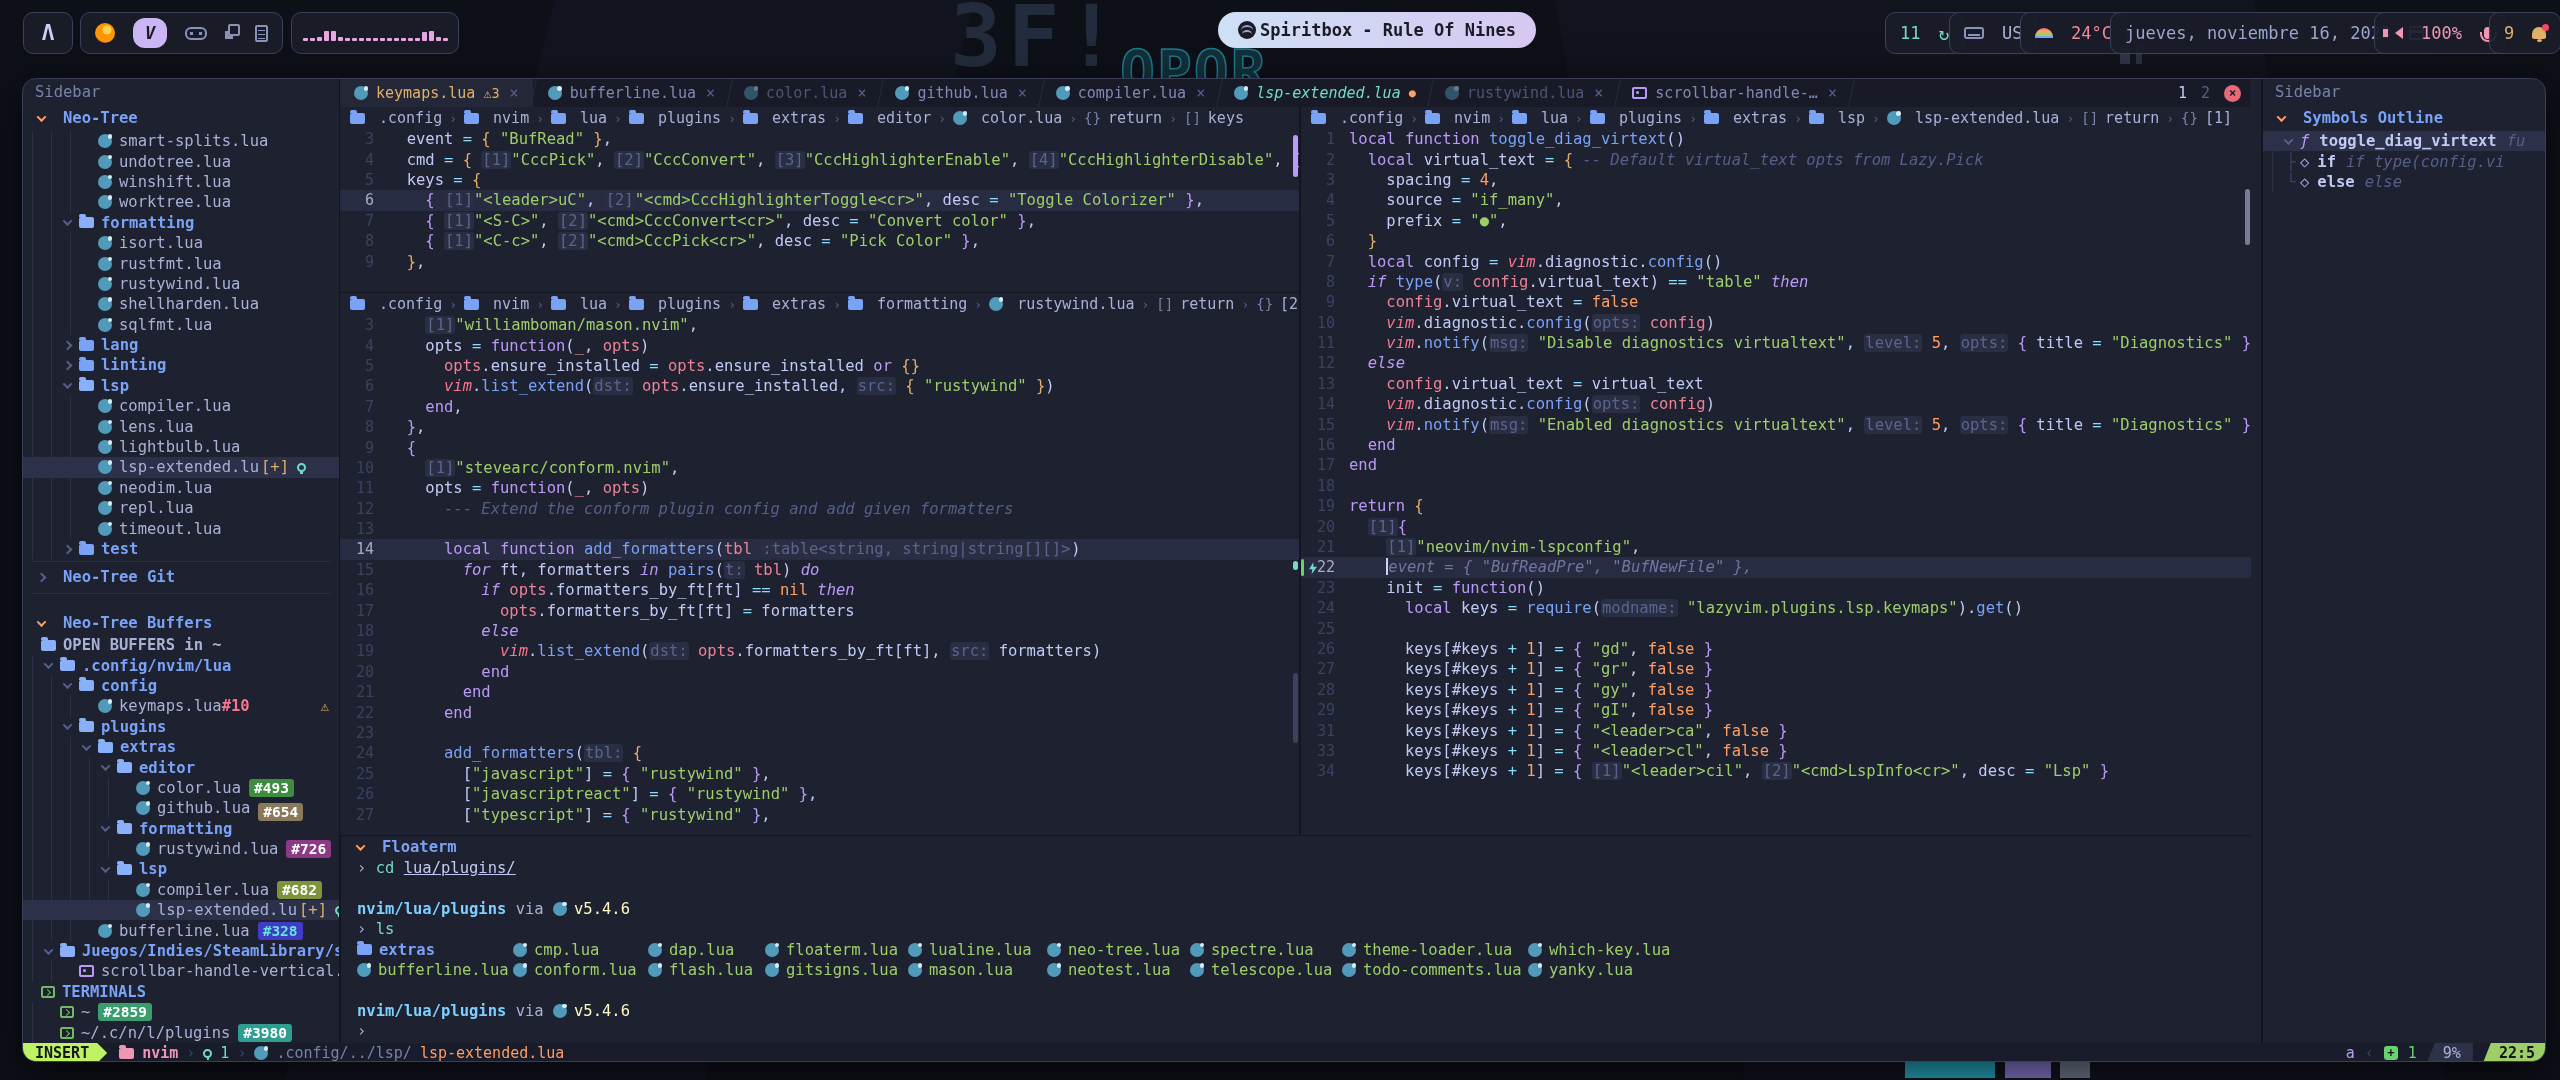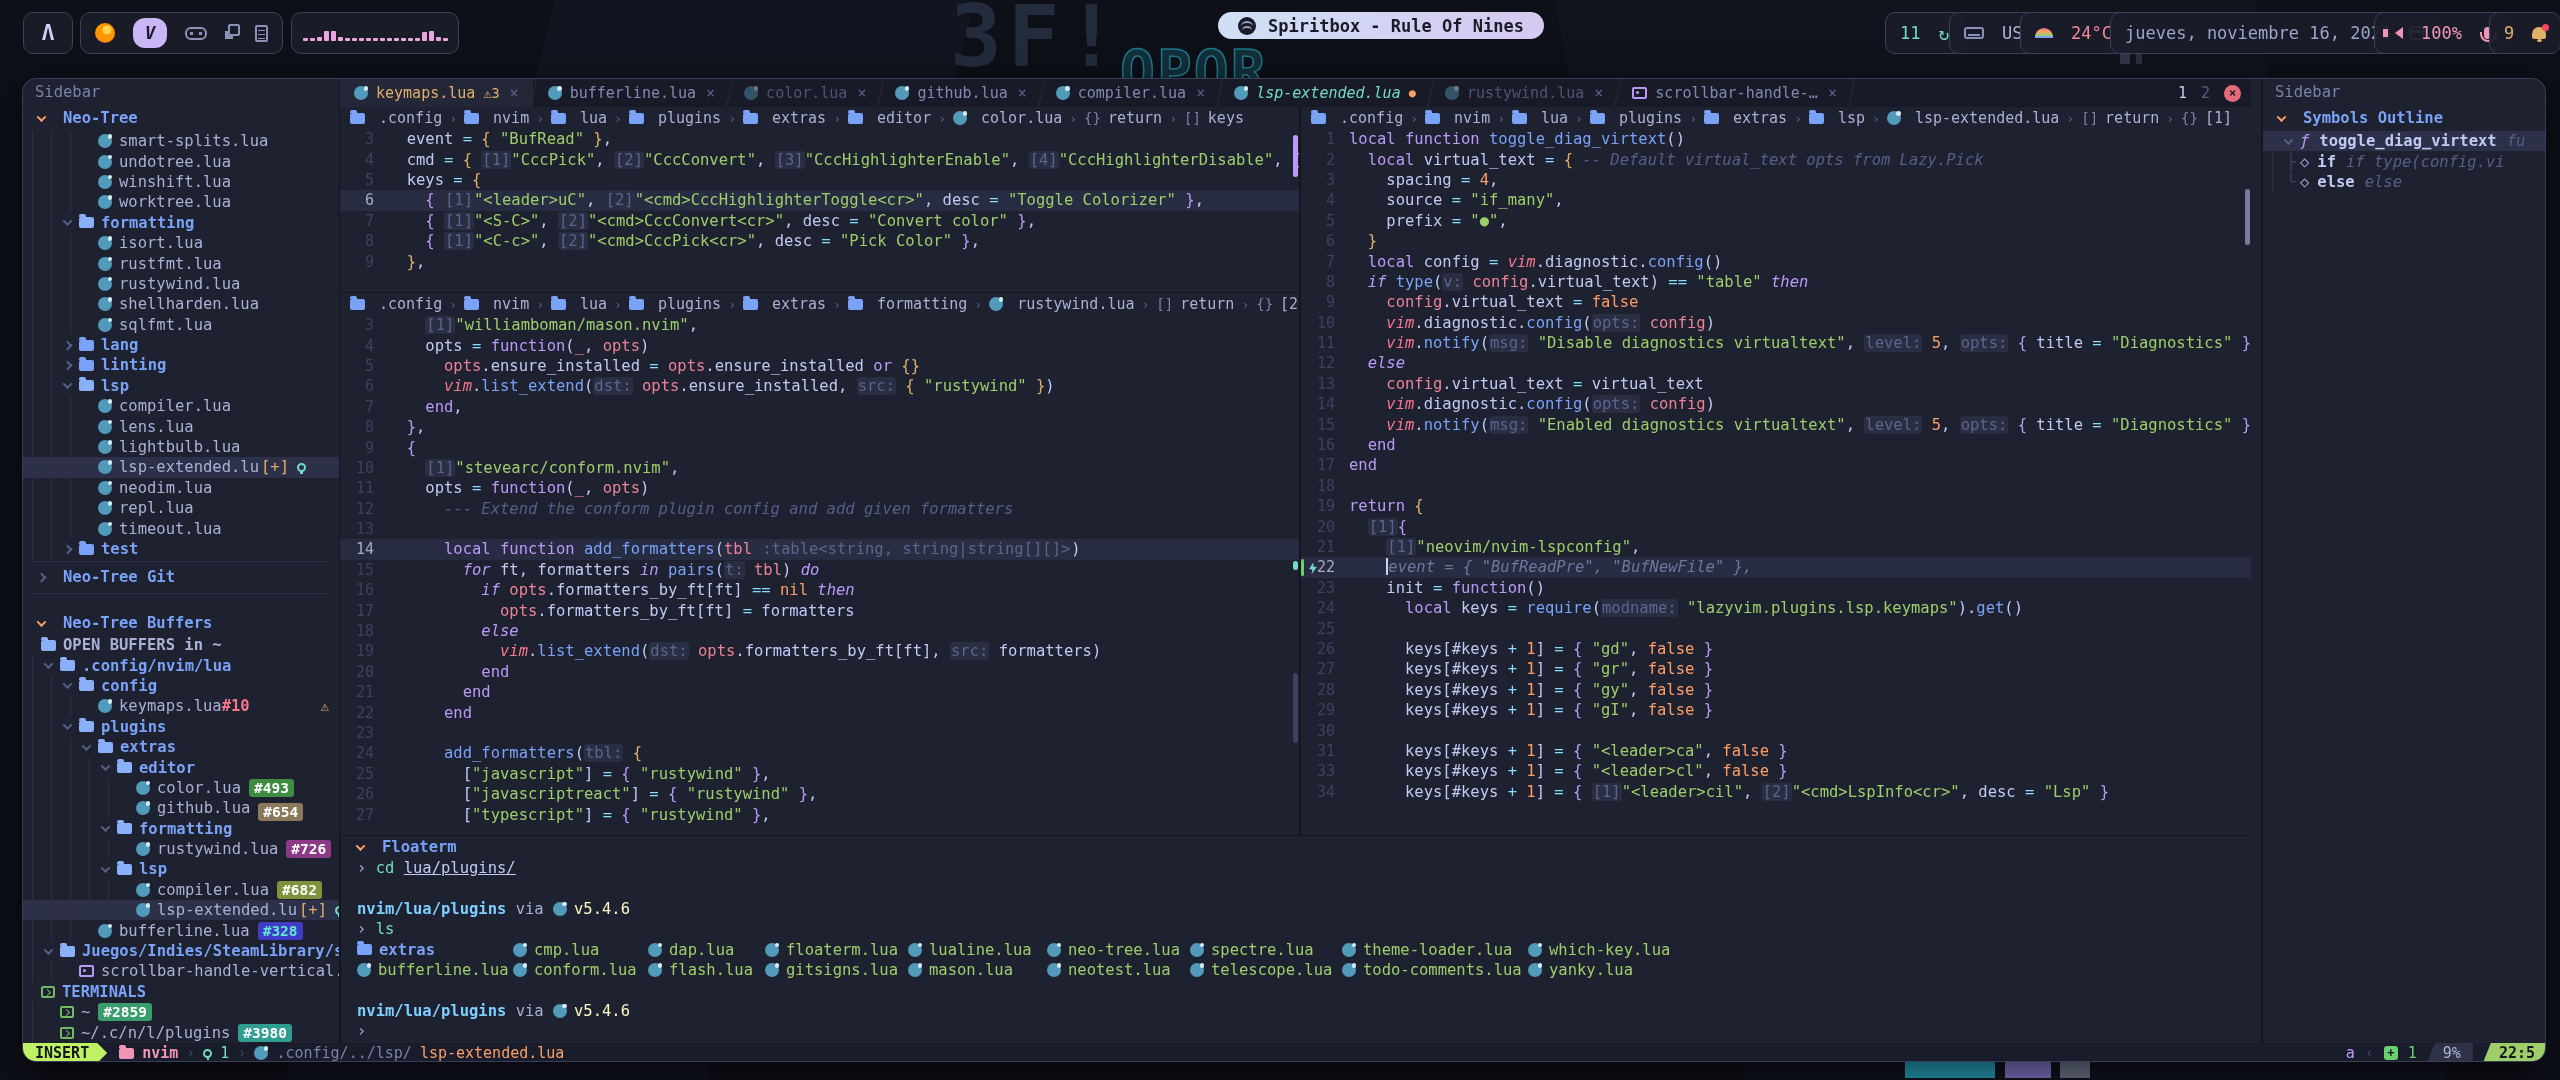--- a/index.html
+++ b/index.html
@@ -23,21 +23,21 @@
   .ws-pill{width:34px;height:30px;border-radius:12px;background:#cbb6f5;color:#1a1b26;display:flex;align-items:center;justify-content:center;font-weight:bold;font-style:italic;font-size:17px}
   .tb-vis{left:291px;width:168px;justify-content:center}
   .vis-bars{display:flex;align-items:flex-end;gap:2px;height:16px}
   .vis-bars i{display:block;width:5px;background:#e8a7e0;border-radius:1px}
   .tb-updates{left:1885px;color:#73daca}
   .tb-kbd{left:1949px}
   .tb-weather{left:2020px;color:#f0899a}
   .tb-date{left:2110px;color:#9aa5ce}
   .tb-audio{left:2374px;color:#f096b5}
   .tb-bell{left:2489px;color:#e0af68}
-  .tb-music{position:absolute;left:1218px;top:12px;height:27px;border-radius:20px;background:linear-gradient(90deg,#cfe0f5,#d6c8f2);color:#1a1b26;display:flex;align-items:center;gap:12px;padding:8px 20px;font-size:17px;font-weight:bold}
+  .tb-music{position:absolute;left:1218px;top:12px;height:36px;border-radius:20px;background:linear-gradient(90deg,#cfe0f5,#d6c8f2);color:#1a1b26;display:flex;align-items:center;gap:4px;padding:8px 20px;font-size:17px;font-weight:bold}
   
   .ic{display:inline-block;vertical-align:middle}
   .ic-ff{width:20px;height:20px;border-radius:50%;background:radial-gradient(circle at 60% 35%,#ffd24d 0 25%,#ff9500 26% 70%,#e6562c 71%)}
   .ic-pad{width:22px;height:13px;border:2px solid #8a92b8;border-radius:6px;position:relative}
   .ic-pad::before{content:"";position:absolute;left:3px;top:3px;width:3px;height:3px;background:#8a92b8;box-shadow:9px 0 #8a92b8}
   .ic-copy{width:12px;height:12px;border:2px solid #8a92b8;border-radius:2px;box-shadow:-5px 5px 0 -2px #8a92b8;position:relative;top:-3px;left:3px}
   .ic-file{width:13px;height:17px;border:2px solid #8a92b8;border-radius:2px;position:relative}
   .ic-file::before{content:"";position:absolute;left:1px;top:3px;width:7px;height:1.5px;background:#8a92b8;box-shadow:0 4px #8a92b8,0 8px #8a92b8}
   .ic-refresh{color:#73daca;font-size:18px}
   .ic-kbd{width:20px;height:12px;border:2px solid #8a92b8;border-radius:3px;position:relative}
@@ -812,21 +812,20 @@
         <div class="code-line"><span class="gut">20</span><span class="code-text"><span class="tok-t">  </span><span class="tok-h">[1]</span><span class="tok-bp">{</span></span></div>
         <div class="code-line"><span class="gut">21</span><span class="code-text"><span class="tok-t">    </span><span class="tok-h">[1]</span><span class="tok-s">"neovim/nvim-lspconfig"</span><span class="tok-t">,</span></span></div>
         <div class="code-line cursorline"><span class="gitbar"></span><span class="sign-flash"></span><span class="gut">22</span><span class="code-text"><span class="tok-t">    </span><span class="caret"></span><span class="tok-d">event = { "BufReadPre", "BufNewFile" },</span></span></div>
         <div class="code-line"><span class="gut">23</span><span class="code-text"><span class="tok-t">    init </span><span class="tok-o">= </span><span class="tok-k">function</span><span class="tok-t">()</span></span></div>
         <div class="code-line"><span class="gut">24</span><span class="code-text"><span class="tok-t">      </span><span class="tok-k">local</span><span class="tok-t"> keys </span><span class="tok-o">= </span><span class="tok-f">require</span><span class="tok-t">(</span><span class="tok-h">modname:</span><span class="tok-t"> </span><span class="tok-s">"lazyvim.plugins.lsp.keymaps"</span><span class="tok-t">).</span><span class="tok-f">get</span><span class="tok-t">()</span></span></div>
         <div class="code-line"><span class="gut">25</span><span class="code-text"></span></div>
         <div class="code-line"><span class="gut">26</span><span class="code-text"><span class="tok-t">      keys[#keys </span><span class="tok-o">+ </span><span class="tok-n">1</span><span class="tok-t">] </span><span class="tok-o">= </span><span class="tok-bp">{ </span><span class="tok-s">"gd"</span><span class="tok-t">, </span><span class="tok-n">false</span><span class="tok-t"> </span><span class="tok-bp">}</span></span></div>
         <div class="code-line"><span class="gut">27</span><span class="code-text"><span class="tok-t">      keys[#keys </span><span class="tok-o">+ </span><span class="tok-n">1</span><span class="tok-t">] </span><span class="tok-o">= </span><span class="tok-bp">{ </span><span class="tok-s">"gr"</span><span class="tok-t">, </span><span class="tok-n">false</span><span class="tok-t"> </span><span class="tok-bp">}</span></span></div>
         <div class="code-line"><span class="gut">28</span><span class="code-text"><span class="tok-t">      keys[#keys </span><span class="tok-o">+ </span><span class="tok-n">1</span><span class="tok-t">] </span><span class="tok-o">= </span><span class="tok-bp">{ </span><span class="tok-s">"gy"</span><span class="tok-t">, </span><span class="tok-n">false</span><span class="tok-t"> </span><span class="tok-bp">}</span></span></div>
         <div class="code-line"><span class="gut">29</span><span class="code-text"><span class="tok-t">      keys[#keys </span><span class="tok-o">+ </span><span class="tok-n">1</span><span class="tok-t">] </span><span class="tok-o">= </span><span class="tok-bp">{ </span><span class="tok-s">"gI"</span><span class="tok-t">, </span><span class="tok-n">false</span><span class="tok-t"> </span><span class="tok-bp">}</span></span></div>
-        <div class="code-line"><span class="gut">30</span><span class="code-text"></span></div>
         <div class="code-line"><span class="gut">31</span><span class="code-text"><span class="tok-t">      keys[#keys </span><span class="tok-o">+ </span><span class="tok-n">1</span><span class="tok-t">] </span><span class="tok-o">= </span><span class="tok-bp">{ </span><span class="tok-s">"&lt;leader&gt;ca"</span><span class="tok-t">, </span><span class="tok-n">false</span><span class="tok-t"> </span><span class="tok-bp">}</span></span></div>
         <div class="code-line"><span class="gut">33</span><span class="code-text"><span class="tok-t">      keys[#keys </span><span class="tok-o">+ </span><span class="tok-n">1</span><span class="tok-t">] </span><span class="tok-o">= </span><span class="tok-bp">{ </span><span class="tok-s">"&lt;leader&gt;cl"</span><span class="tok-t">, </span><span class="tok-n">false</span><span class="tok-t"> </span><span class="tok-bp">}</span></span></div>
         <div class="code-line"><span class="gut">34</span><span class="code-text"><span class="tok-t">      keys[#keys </span><span class="tok-o">+ </span><span class="tok-n">1</span><span class="tok-t">] </span><span class="tok-o">= </span><span class="tok-bp">{ </span><span class="tok-h">[1]</span><span class="tok-s">"&lt;leader&gt;cil"</span><span class="tok-t">, </span><span class="tok-h">[2]</span><span class="tok-s">"&lt;cmd&gt;LspInfo&lt;cr&gt;"</span><span class="tok-t">, desc </span><span class="tok-o">= </span><span class="tok-s">"Lsp"</span><span class="tok-t"> </span><span class="tok-bp">}</span></span></div>
       </div>
     <div class="sbar" style="right:1px;top:82px;height:56px;background:#787c99"></div>
   </div>
 
   <div class="hsep" style="left:317px;top:756px;width:1911px;height:1px;background:#14151f"></div>
   <div class="floaterm">
     <div class="sect-hd" style="padding-left:14px">

